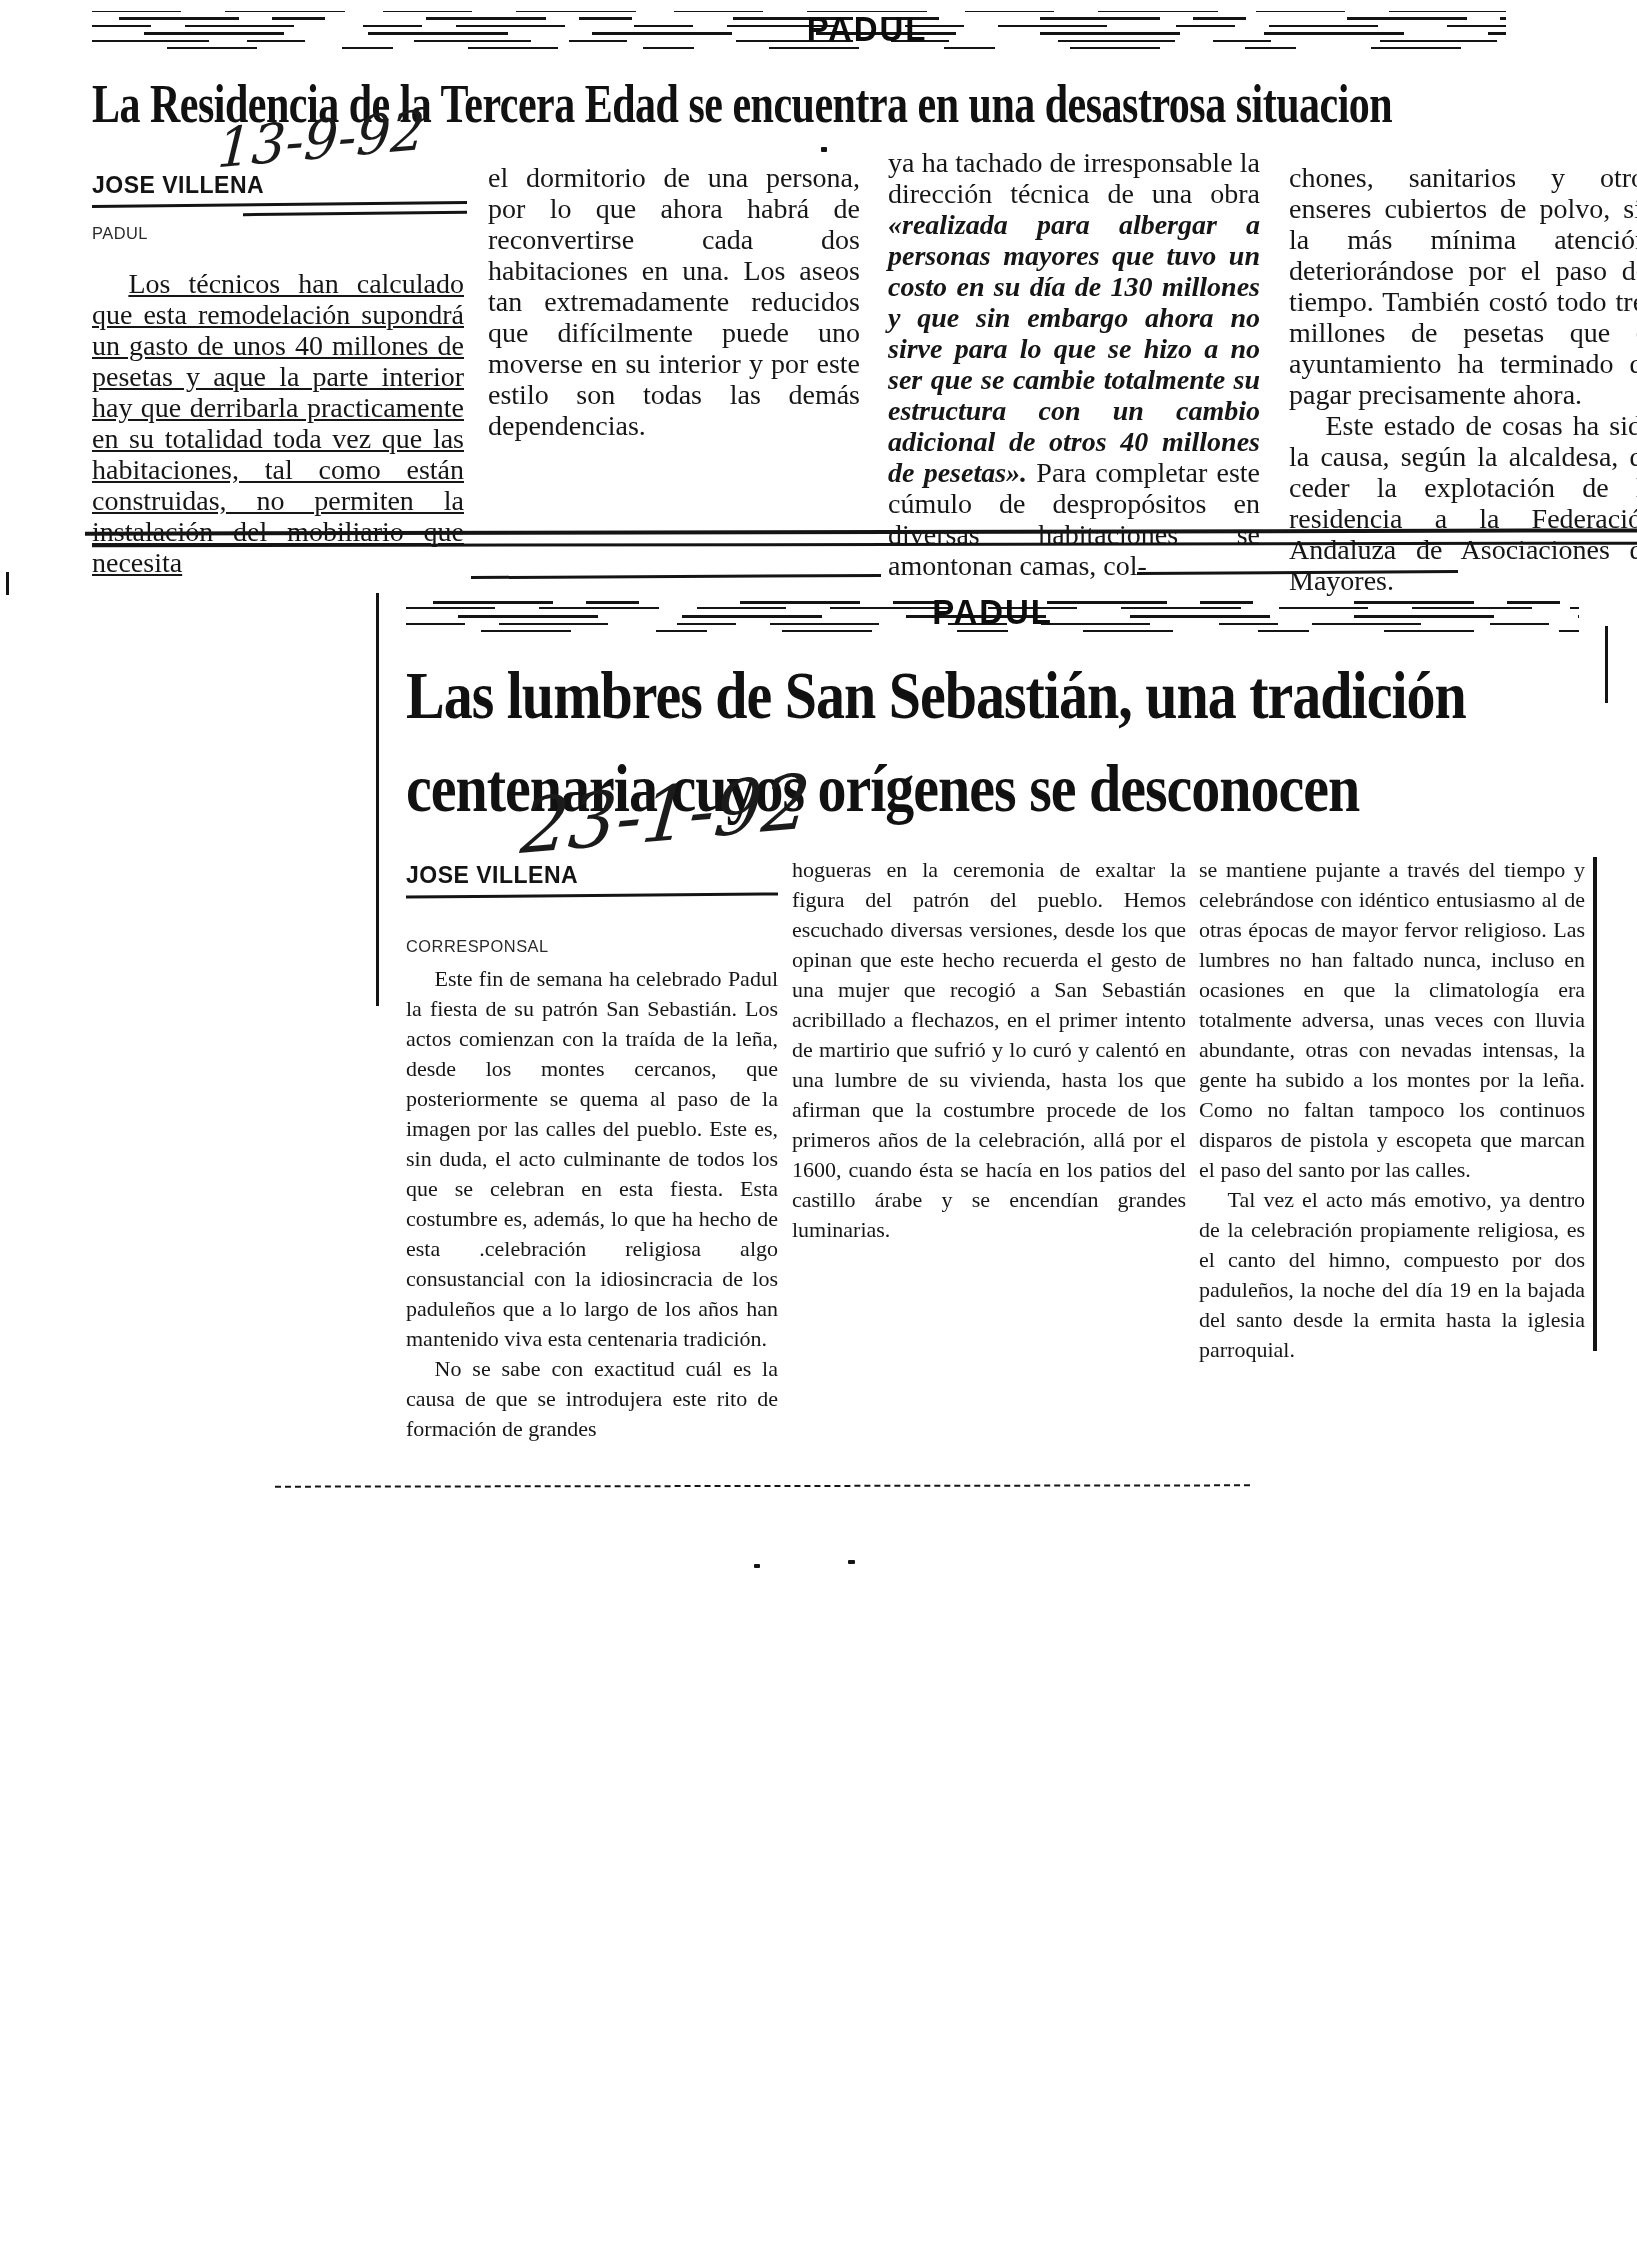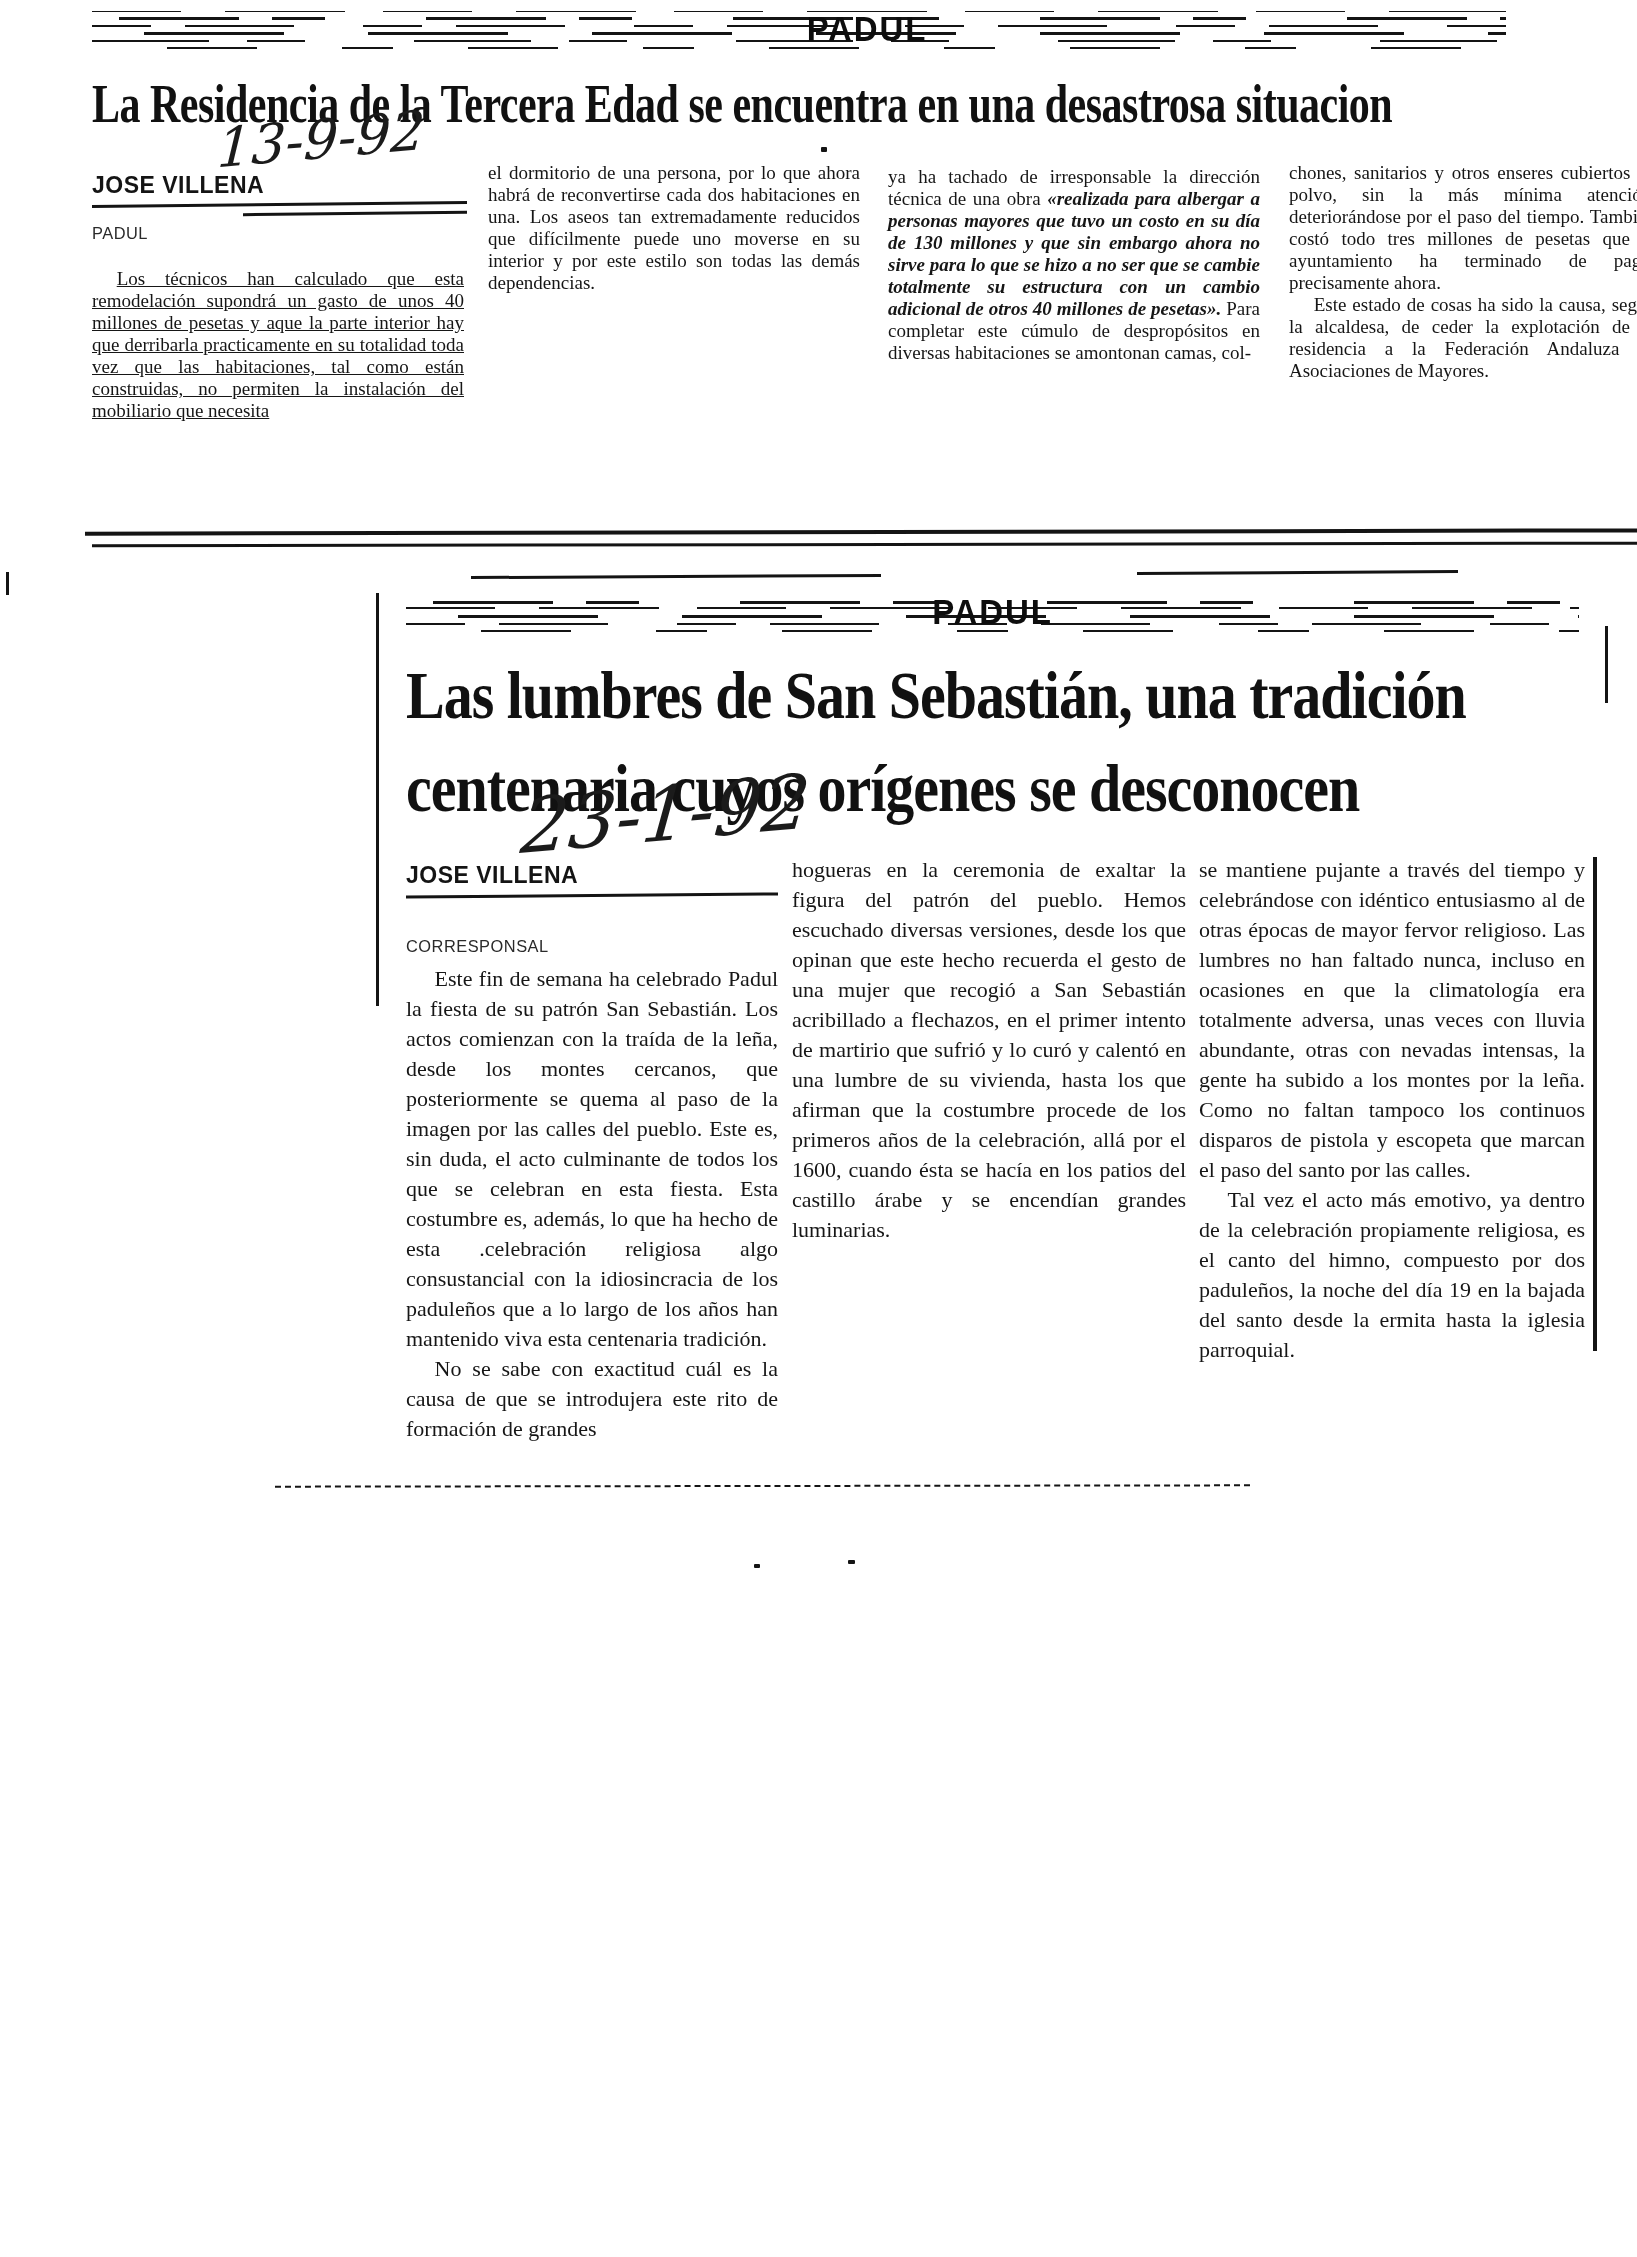--- a/index.html
+++ b/index.html
@@ -52,21 +52,21 @@
     font-style:italic;color:#1b1b1b;
   }
   .hw1{font-size:54px;transform:rotate(-5deg) skewX(-8deg);}
   .hw2{font-size:75px;transform:rotate(-5deg) skewX(-10deg);}
 
   
   .bar{position:absolute;background:#141414;}
 
   
   .col{position:absolute;text-align:justify;color:#161616;}
-  .body1{font-size:19px;line-height:22px;}
+  .body1{font-size:28px;line-height:31px;}
   .body2{font-size:22px;line-height:30px;}
   .col p{margin:0;}
   .col p.indent{text-indent:1.3em;}
   .quote-italic{font-style:italic;font-weight:600;}
 
   .dashed-rule{
     position:absolute;border-top:2.9px dashed #141414;height:0;
   }
   .speck{position:absolute;background:#141414;border-radius:1px;}
 </style>
@@ -96,21 +96,21 @@
   <div class="abs dateline" style="left:92px;top:224px;">PADUL</div>
 
   <div class="col body1" style="left:92px;top:268px;width:372px;text-decoration:underline;">
     <p class="indent">Los técnicos han calculado que esta remodelación supondrá un gasto de unos 40 millones de pesetas y aque la parte interior hay que derribarla practicamente en su totalidad toda vez que las habitaciones, tal como están construidas, no permiten la instalación del mobiliario que necesita</p>
   </div>
 
   <div class="col body1" style="left:488px;top:162px;width:372px;">
     <p>el dormitorio de una persona, por lo que ahora habrá de reconvertirse cada dos habitaciones en una. Los aseos tan extremadamente reducidos que difícilmente puede uno moverse en su interior y por este estilo son todas las demás dependencias.</p>
   </div>
 
-  <div class="col body1" style="left:888px;top:166px;width:372px;">
+  <div class="col body1" style="left:888px;top:147px;width:372px;">
     <p><span>ya ha tachado de irresponsable la dirección técnica de una obra </span><span class="quote-italic">«realizada para albergar a personas mayores que tuvo un costo en su día de 130 millones y que sin embargo ahora no sirve para lo que se hizo a no ser que se cambie totalmente su estructura con un cambio adicional de otros 40 millones de pesetas».</span><span> Para completar este cúmulo de despropósitos en diversas habitaciones se amontonan camas, col-</span></p>
   </div>
 
   <div class="col body1" style="left:1289px;top:162px;width:367px;">
     <p>chones, sanitarios y otros enseres cubiertos de polvo, sin la más mínima atención, deteriorándose por el paso del tiempo. También costó todo tres millones de pesetas que el ayuntamiento ha terminado de pagar precisamente ahora.</p>
     <p class="indent">Este estado de cosas ha sido la causa, según la alcaldesa, de ceder la explotación de la residencia a la Federación Andaluza de Asociaciones de Mayores.</p>
   </div>
 
   <div class="bar" style="left:85px;top:530px;width:1553px;height:3.9px;transform:rotate(-0.12deg);"></div>
   <div class="bar" style="left:92px;top:543px;width:1546px;height:2.9px;transform:rotate(-0.1deg);"></div>

